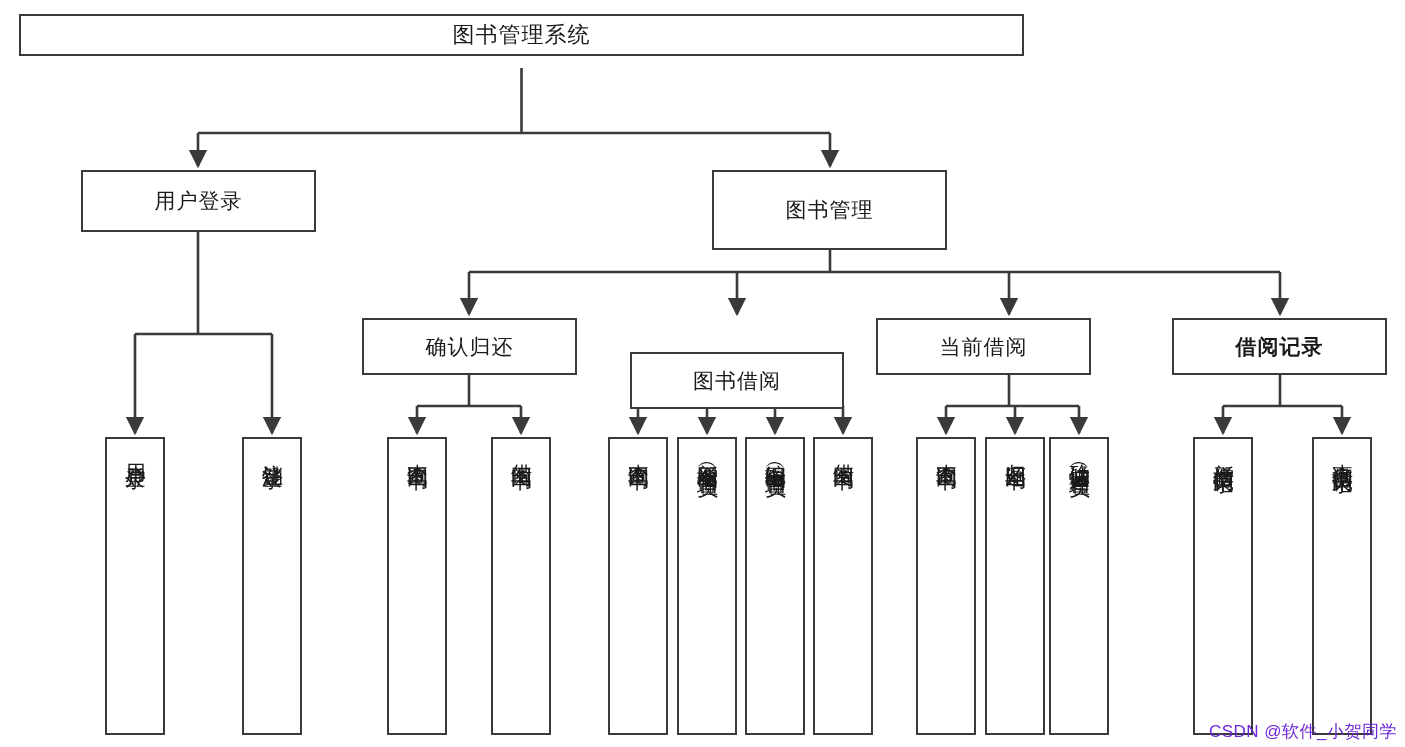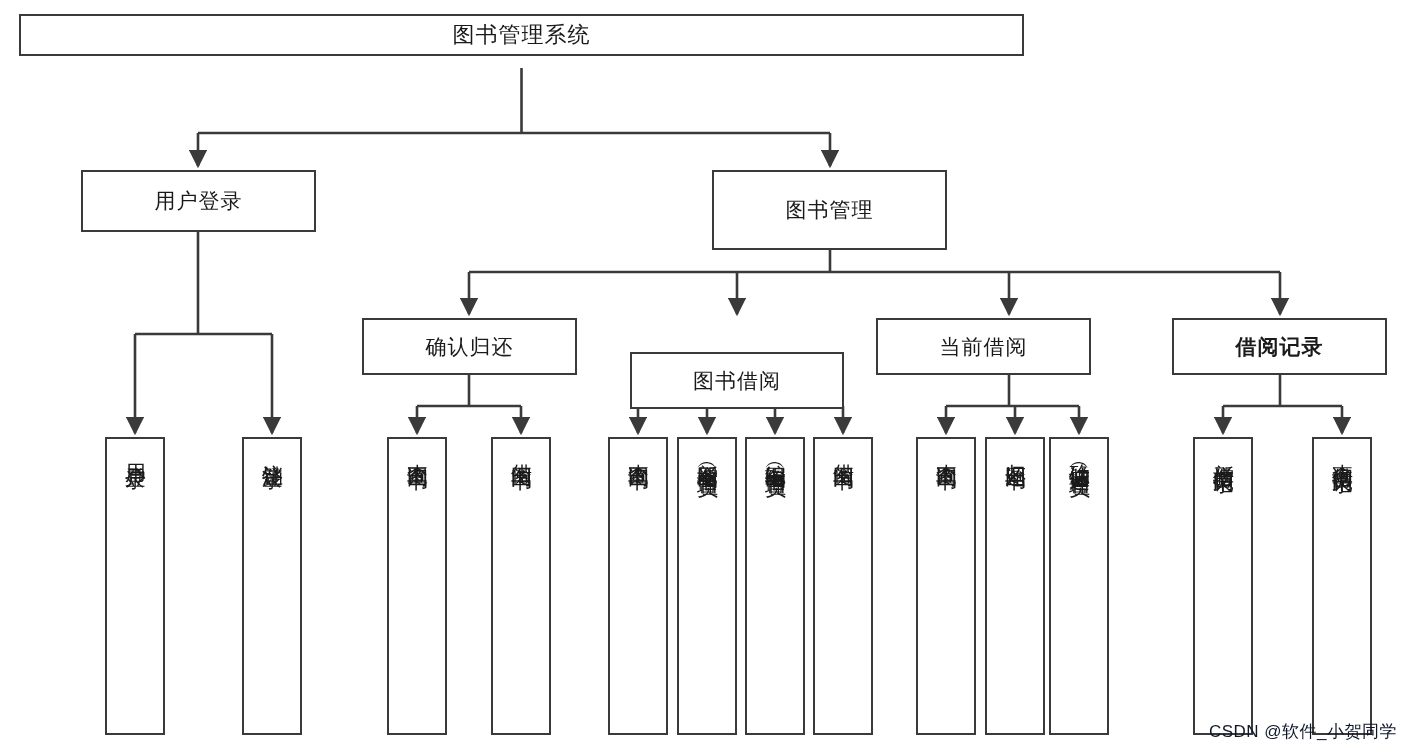--- a/index.html
+++ b/index.html
@@ -56,21 +56,21 @@
     letter-spacing:2px;
     white-space:nowrap;
     text-align:center;
   }
   
   #watermark{
     position:absolute;
     right:8px;
     bottom:4px;
     font-size:17px;
-    color:#0f172a;
+    color:#6d28d9;
     letter-spacing:0.5px;
     z-index:5;
     white-space:nowrap;
     font-family:"Liberation Sans","DejaVu Sans",sans-serif;
   }
 </style>
 </head>
 <body>
 
 <div id="canvas">

